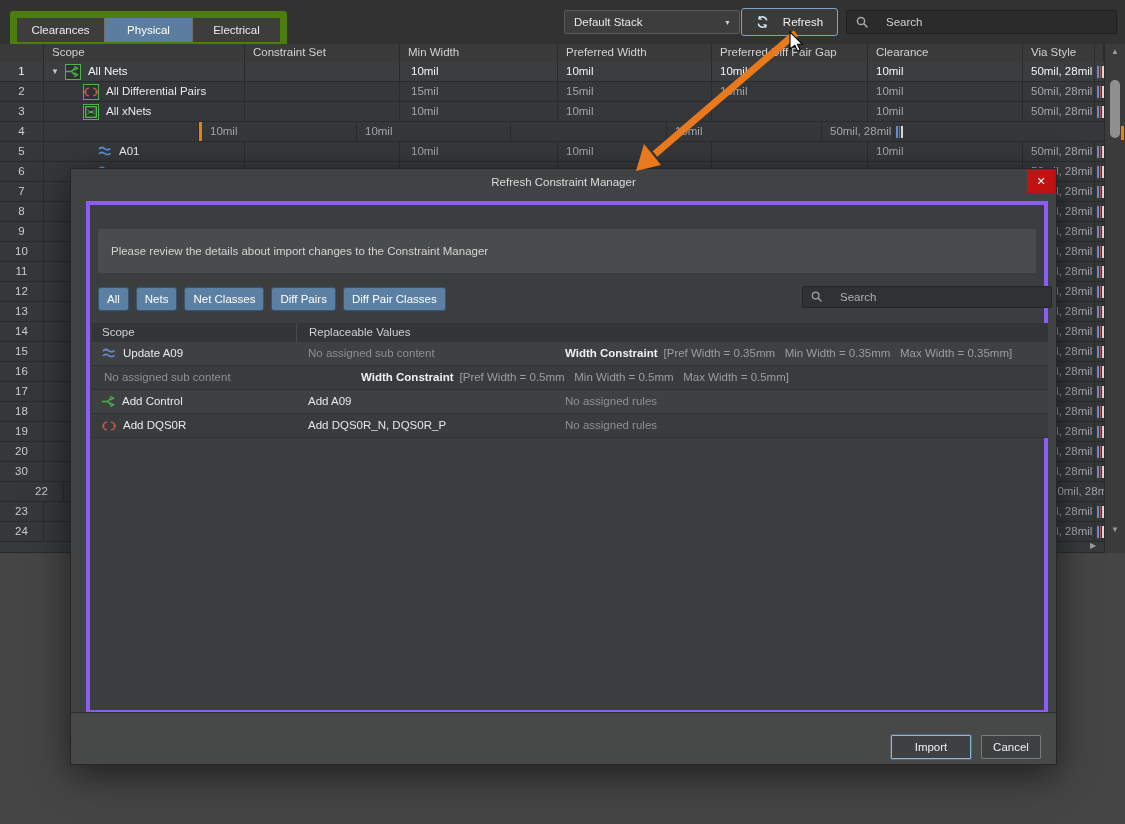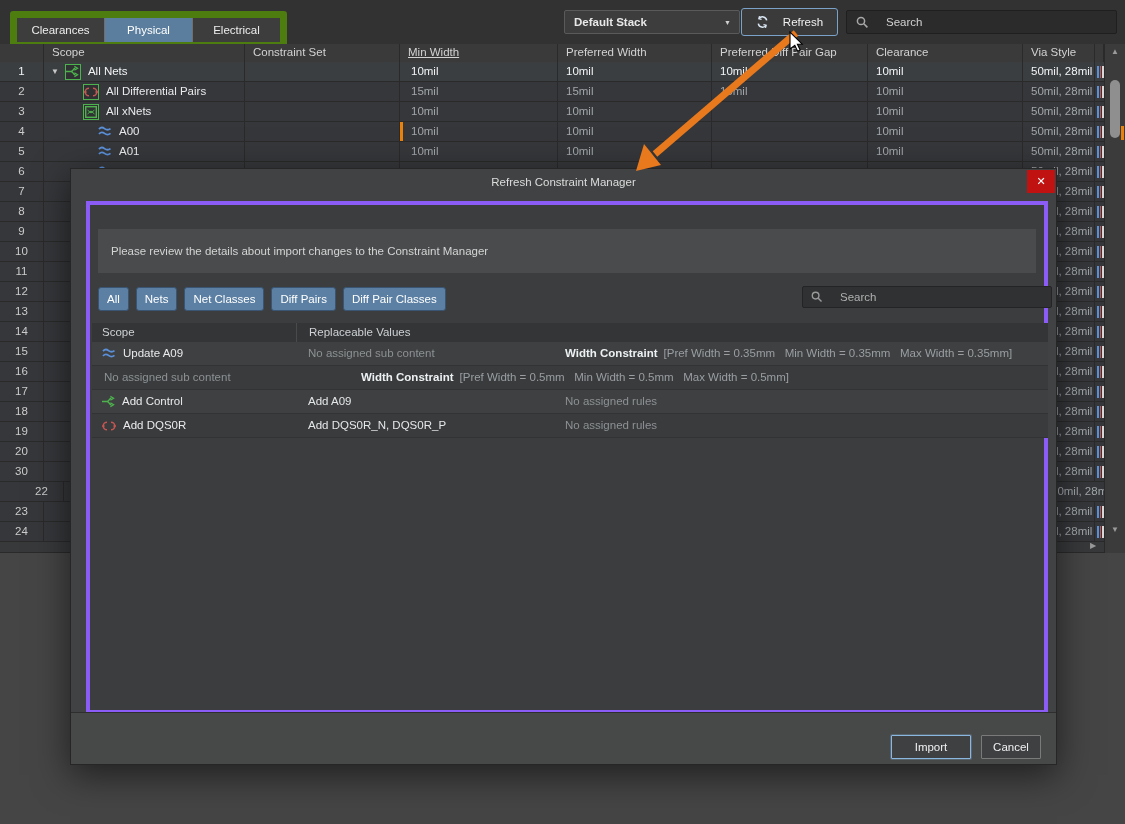--- a/index.html
+++ b/index.html
@@ -7,21 +7,21 @@
        font-family:"Liberation Sans",sans-serif;font-size:11.5px;color:#d8d8d8;}
   
   .toolbar{position:absolute;left:0;top:0;width:1125px;height:44px;background:#323232;}
   .tabgroup{position:absolute;left:10px;top:11px;height:24px;display:flex;border:7px solid #4d7c0f;
             border-radius:3px;overflow:hidden;background:#3d3d3d;}
   .tab{width:87px;line-height:24px;text-align:center;color:#ededed;border-right:1px solid #6f6f6f;cursor:default;}
   .tab:last-child{border-right:none;}
   .tab.active{background:#5b7e9e;color:#ffffff;}
   .stackdd{position:absolute;left:564px;top:10px;width:176px;height:24px;background:#3d3d3d;
            border:1px solid #5a5a5a;border-radius:2px;display:flex;align-items:center;box-sizing:border-box;}
-  .stackdd .lbl{padding-left:9px;color:#e8e8e8;flex:1;font-weight:bold;}
+  .stackdd .lbl{padding-left:9px;color:#e8e8e8;flex:1;}
   .stackdd .caret{font-size:7px;color:#d0d0d0;padding-right:8px;}
   .refreshbtn{position:absolute;left:741px;top:8px;width:97px;height:28px;box-sizing:border-box;
               border:1px solid #7ba2c9;border-radius:3px;background:#3a3a3a;color:#f0f0f0;
               display:flex;align-items:center;justify-content:center;gap:7px;}
   .searchbox{position:absolute;left:846px;top:10px;width:271px;height:24px;box-sizing:border-box;
              background:#2b2b2b;border:1px solid #1f1f1f;border-radius:2px;
              display:flex;align-items:center;gap:8px;padding-left:9px;}
   .searchbox input{background:transparent;border:none;outline:none;color:#e0e0e0;
                    font:inherit;width:200px;}
   .searchbox input::placeholder{color:#d0d0d0;opacity:1;}
@@ -132,21 +132,21 @@
           </svg>
         </span>
       <input placeholder="Search" style="">
     </div>
   </div>
 
   <div class="mheader">
       <div class="hcell" style="width: 44px;"></div>
       <div class="hcell" style="width: 201px;">Scope</div>
       <div class="hcell" style="width: 155px;">Constraint Set</div>
-      <div class="hcell" style="width: 158px; text-decoration: underline;">Min Width</div>
+      <div class="hcell" style="width: 158px;">Min Width</div>
       <div class="hcell" style="width: 154px;">Preferred Width</div>
       <div class="hcell" style="width: 156px;">Preferred Diff Pair Gap</div>
       <div class="hcell" style="width: 155px;">Clearance</div>
       <div class="hcell" style="width: 72px;">Via Style</div>
       <div class="hcell" style="width: 9px;"></div>
     </div>
   <div class="mrows">
       <div class="mrow emph">
         <div class="mcell num" style="width: 44px;">1</div>
         <div class="mcell scope" style="width: 201px; padding-left: 7px;">
@@ -211,29 +211,20 @@
         <div class="mcell clr" style="width: 155px;">10mil</div>
         <div class="mcell via" style="width: 72px;">50mil, 28mil</div>
         <div class="mcell ind" style="width: 9px;">
           <span class="bar" style="background: rgb(91, 143, 216);"></span>
           <span class="bar" style="background: rgb(196, 85, 82);"></span>
           <span class="bar" style="background: rgb(216, 216, 216);"></span>
         </div>
       </div>
       <div class="mrow">
         <div class="mcell num" style="width: 44px;">4</div>
-        <div class="mcell scope" style="width: 201px; padding-left: 54px;">
-          <span class="icn">
-            <svg width="14" height="11" viewBox="0 0 14 11">
-              <path d="M1 3.2 Q3.5 0.2 6.5 2.6 T12.5 2.6" fill="none" stroke="#5b8fd8" stroke-width="1.8"></path>
-              <path d="M1 8 Q3.5 5 6.5 7.4 T12.5 7.4" fill="none" stroke="#5b8fd8" stroke-width="1.8"></path>
-            </svg>
-          </span>
-          <span>A00</span>
-        </div>
         <div class="mcell cset" style="width: 155px;"></div>
         <div class="mcell minw mod" style="width: 158px;">10mil</div>
         <div class="mcell prefw" style="width: 154px;">10mil</div>
         <div class="mcell gap" style="width: 156px;"></div>
         <div class="mcell clr" style="width: 155px;">10mil</div>
         <div class="mcell via" style="width: 72px;">50mil, 28mil</div>
         <div class="mcell ind" style="width: 9px;">
           <span class="bar" style="background: rgb(91, 143, 216);"></span>
           <span class="bar" style="background: rgb(196, 85, 82);"></span>
           <span class="bar" style="background: rgb(216, 216, 216);"></span>

